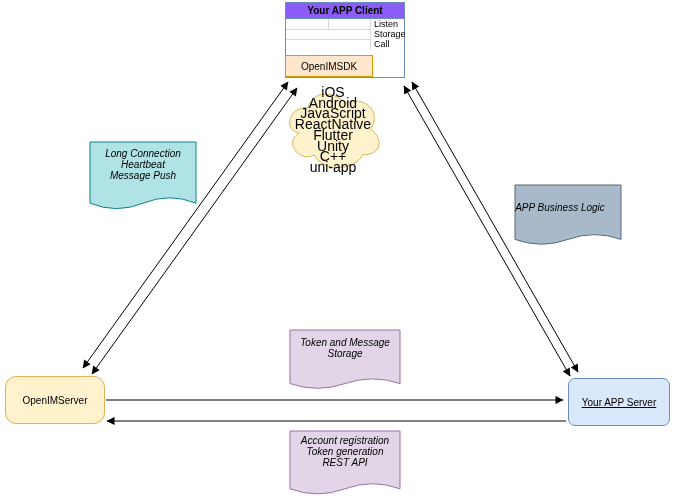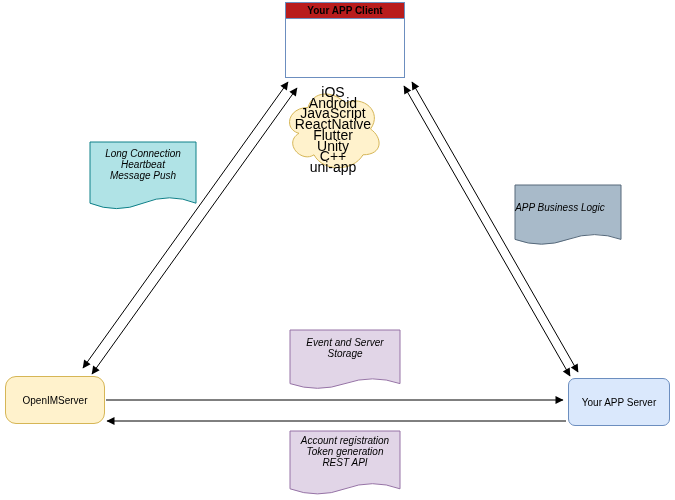--- a/index.html
+++ b/index.html
@@ -11,37 +11,37 @@
 
   
   .edge { stroke:#000000; stroke-width:1; }
   .callout-teal   { fill:#b0e3e6; stroke:#0e8088; stroke-width:1; }
   .callout-gray   { fill:#a8bac9; stroke:#56697b; stroke-width:1; }
   .callout-purple { fill:#e1d5e7; stroke:#9673a6; stroke-width:1; }
   .cloud-shape    { fill:#fff2cc; stroke:#d6b656; stroke-width:1; }
 
   
   .client-box { left:285px; top:2px; width:120px; height:76px; background:#ffffff; border:1px solid #6c8ebf; }
-  .client-header { height:16px; background:#b91c1c; border-bottom:1px solid #6c8ebf;
+  .client-header { height:16px; background:#8b5cf6; border-bottom:1px solid #6c8ebf;
                    font-size:10px; font-weight:bold; text-align:center; line-height:16px; }
   .client-body { position:relative; width:100%; height:57px; }
   .hline { position:absolute; left:0; width:84px; height:0; border-top:1px solid #d8d8d8; }
   .vline { position:absolute; width:0; border-left:1px solid #d8d8d8; }
   .port { position:absolute; left:88px; height:10px; line-height:10px; font-size:9px; white-space:nowrap; }
   .sdk-box { position:absolute; left:-1px; top:36px; width:88px; height:22px;
              background:#ffe6cc; border:1px solid #d79b00; font-size:10px;
              display:flex; align-items:center; justify-content:center; }
 
   
   .node { position:absolute; display:flex; align-items:center; justify-content:center;
           font-size:10px; text-align:center; }
   .openim-server { left:5px; top:376px; width:100px; height:48px;
                    background:#fff2cc; border:1px solid #d6b656; border-radius:11px; }
   .app-server { left:568px; top:378px; width:102px; height:48px;
-                background:#dae8fc; border:1px solid #6c8ebf; border-radius:7px; }
+                background:#dae8fc; border:1px solid #6c8ebf; border-radius:7px;text-decoration:underline; }
 
   
   .callout-text { position:absolute; font-size:10px; line-height:11px; text-align:center;font-style:italic; }
 
   
   .cloud-text { position:absolute; left:283px; top:87px; width:100px;
                 font-size:14px; line-height:10.7px; text-align:center; }
 </style>
 </head>
 <body>
@@ -70,20 +70,30 @@
     <path class="callout-teal" d="M90,142 L196,142 L196,203.2 Q169.5,192.4 143,203.2 Q116.5,214 90,203.2 Z"></path>
     <path class="callout-gray" d="M515,185 L621,185 L621,239.4 Q594.5,229.8 568,239.4 Q541.5,249 515,239.4 Z"></path>
     <path class="callout-purple" d="M290,330 L400,330 L400,383.6 Q372.5,374.1 345,383.6 Q317.5,393 290,383.6 Z"></path>
     <path class="callout-purple" d="M290,431 L400,431 L400,488.8 Q372.5,478.6 345,488.8 Q317.5,499 290,488.8 Z"></path>
 
     <path class="cloud-shape" d="M308,107.5 C288,107.5 283,129 299,133.3 C283,142.8 301,163.4 314,154.8 C323,172 353,172 363,154.8 C383,154.8 383,137.6 370.5,129 C383,111.8 363,94.6 345.5,103.2 C333,90.3 313,90.3 308,107.5 Z"></path>
   </svg>
 
   <div class="abs client-box">
     <div class="client-header">Your APP Client</div>
+    <div class="client-body">
+      <div class="hline" style="top:10px;"></div>
+      <div class="hline" style="top:20px;"></div>
+      <div class="vline" style="left:84px; top:0; height:30px;"></div>
+      <div class="vline" style="left:42px; top:0; height:10px;"></div>
+      <div class="port" style="top:0;">Listen</div>
+      <div class="port" style="top:10px;">Storage</div>
+      <div class="port" style="top:20px;">Call</div>
+      <div class="sdk-box">OpenIMSDK</div>
+    </div>
   </div>
 
   <div class="cloud-text">
     <div>iOS</div>
     <div>Android</div>
     <div>JavaScript</div>
     <div>ReactNative</div>
     <div>Flutter</div>
     <div>Unity</div>
     <div>C++</div>
@@ -94,21 +104,21 @@
     <div>Long Connection</div>
     <div>Heartbeat</div>
     <div>Message Push</div>
   </div>
 
   <div class="callout-text" style="left:515px; top:202px; width:90px;">
     <div>APP Business Logic</div>
   </div>
 
   <div class="callout-text" style="left:290px; top:337px; width:110px;">
-    <div>Event and Server</div>
+    <div>Token and Message</div>
     <div>Storage</div>
   </div>
 
   <div class="callout-text" style="left:290px; top:435px; width:110px;">
     <div>Account registration</div>
     <div>Token generation</div>
     <div>REST API</div>
   </div>
 
   <div class="node openim-server">OpenIMServer</div>

